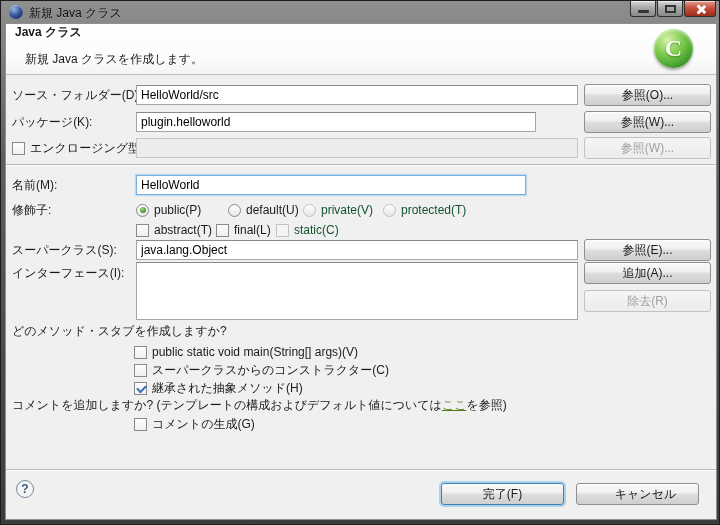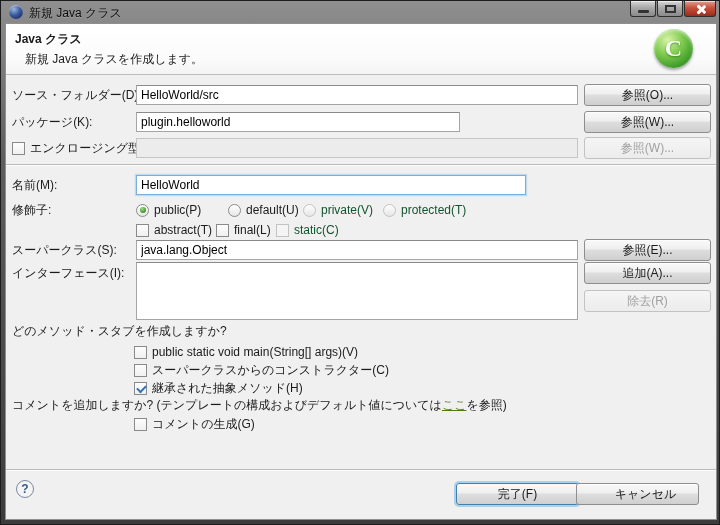--- a/index.html
+++ b/index.html
@@ -42,21 +42,21 @@
   
   .content {
     position:absolute; left:4px; top:22px; width:712px; height:497px;
     background:#f0f0f0; border:1px solid #8f8f8f; overflow:hidden;
   }
   .header {
     position:absolute; left:0; top:0; width:100%; height:51px;
     background:linear-gradient(#ffffff,#fbfbfb 70%,#f4f4f4);
     border-bottom:1px solid #bdbdbd;
   }
-  .header-title { position:absolute; left:9px; top:7px; font-weight:bold; }
+  .header-title { position:absolute; left:9px; top:0; font-weight:bold; }
   .header-sub { position:absolute; left:19px; top:27px; }
   .wizard-icon {
     position:absolute; right:23px; top:5px; width:39px; height:39px; border-radius:50%;
     background:radial-gradient(circle at 35% 28%, #d9f3a8, #7ecb4f 40%, #3c9a28 75%, #227312);
     box-shadow:0 2px 3px rgba(0,0,0,.35), inset 0 2px 3px rgba(255,255,255,.55);
   }
   .wizard-c {
     position:absolute; left:0; top:0; width:39px; height:39px; line-height:39px; text-align:center;
     font-size:24px; font-weight:bold; color:#f6fff0; text-shadow:0 1px 2px rgba(0,60,0,.5);
     font-family:"Liberation Serif","DejaVu Serif",serif;
@@ -72,21 +72,21 @@
   .listbox {
     position:absolute; background:#fff; border:1px solid #a5a5a5; border-top-color:#8a8a8a;
   }
   .btn {
     position:absolute; width:127px; height:22px; border:1px solid #8e8e8e; border-radius:3px;
     background:linear-gradient(#f9f9f9,#efefef 45%,#dedede 50%,#cfcfcf);
     text-align:center; line-height:20px; color:#1b1b1b;
     box-shadow:inset 0 1px 0 rgba(255,255,255,.8);
   }
   .btn.off { color:#9f9f9f; border-color:#c2c2c2; background:linear-gradient(#f5f5f5,#ececec); box-shadow:none; }
-  .btn.default { border-color:#447fac; box-shadow:0 0 0 2px #a9d0ec;margin-left:15px; }
+  .btn.default { border-color:#447fac; box-shadow:0 0 0 2px #a9d0ec; }
 
   .opt { position:absolute; display:flex; align-items:center; height:16px; }
   .cb {
     width:13px; height:13px; background:linear-gradient(#fdfdfd,#f0f0f0); border:1px solid #8a8a8a;
     position:relative; flex:0 0 auto;
   }
   .cb.checked::after {
     content:""; position:absolute; left:2px; top:2px; width:7px; height:4px;
     border-left:2px solid #2f71b8; border-bottom:2px solid #2f71b8; transform:rotate(-45deg);
   }
@@ -138,21 +138,21 @@
       <div class="wizard-icon">
         <span class="wizard-c">C</span>
       </div>
     </div>
 
     <div class="lbl" style="left:6px; top:61px;">ソース・フォルダー(D):</div>
     <input class="field" style="left: 130px; top: 61px; width: 442px;" value="HelloWorld/src">
     <div class="btn" style="left:578px; top:60px;">参照(O)...</div>
 
     <div class="lbl" style="left:6px; top:88px;">パッケージ(K):</div>
-    <input class="field" style="left: 130px; top: 88px; width: 324px;" value="plugin.helloworld">
+    <input class="field" style="left: 130px; top: 88px; width: 400px;" value="plugin.helloworld">
     <div class="btn" style="left:578px; top:87px;">参照(W)...</div>
 
     <div class="opt" style="left:6px; top:116px;">
       <span class="cb"></span>
       <span class="opt-label">エンクロージング型(Y):</span>
     </div>
     <input class="field off" disabled="" style="left: 130px; top: 114px; width: 442px;" value="">
     <div class="btn off" style="left:578px; top:113px;">参照(W)...</div>
 
     <div class="sep" style="top:140px;"></div>

